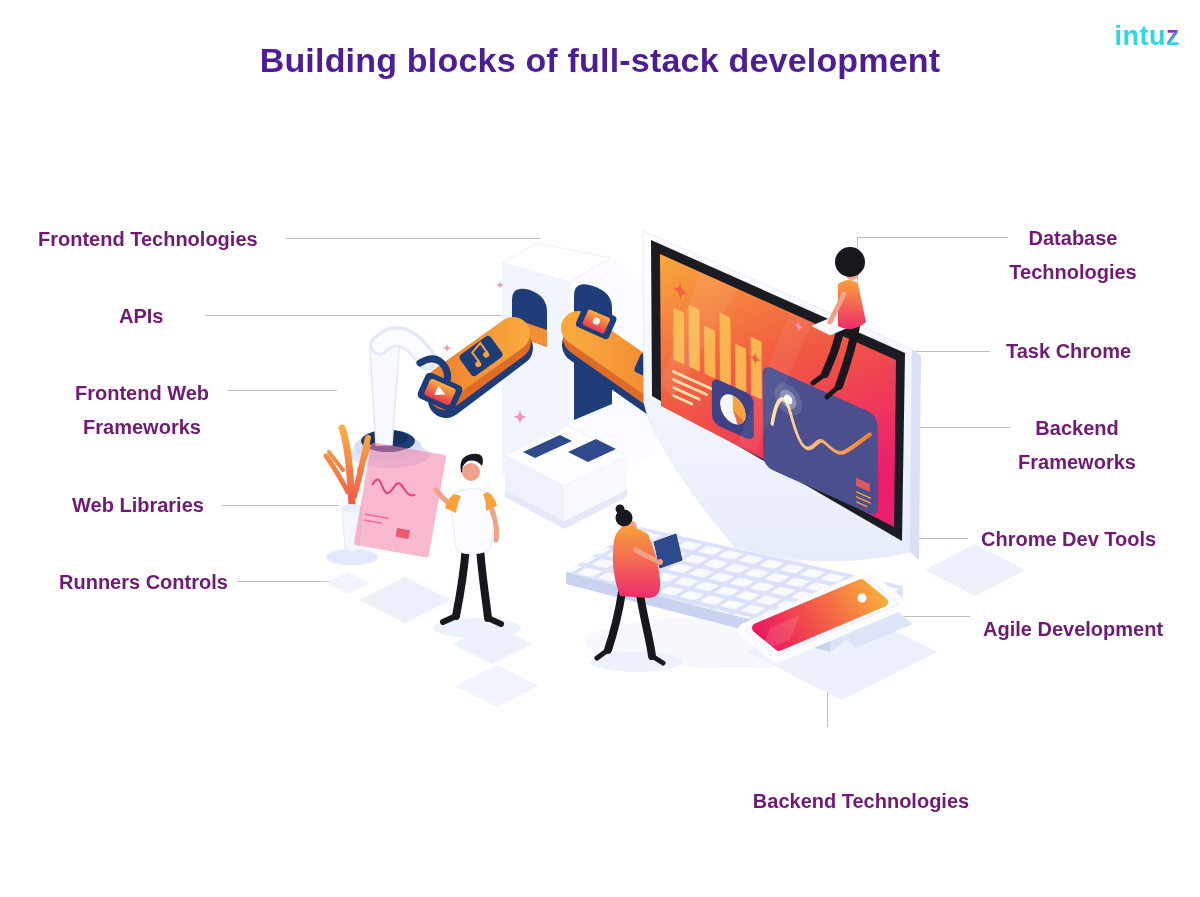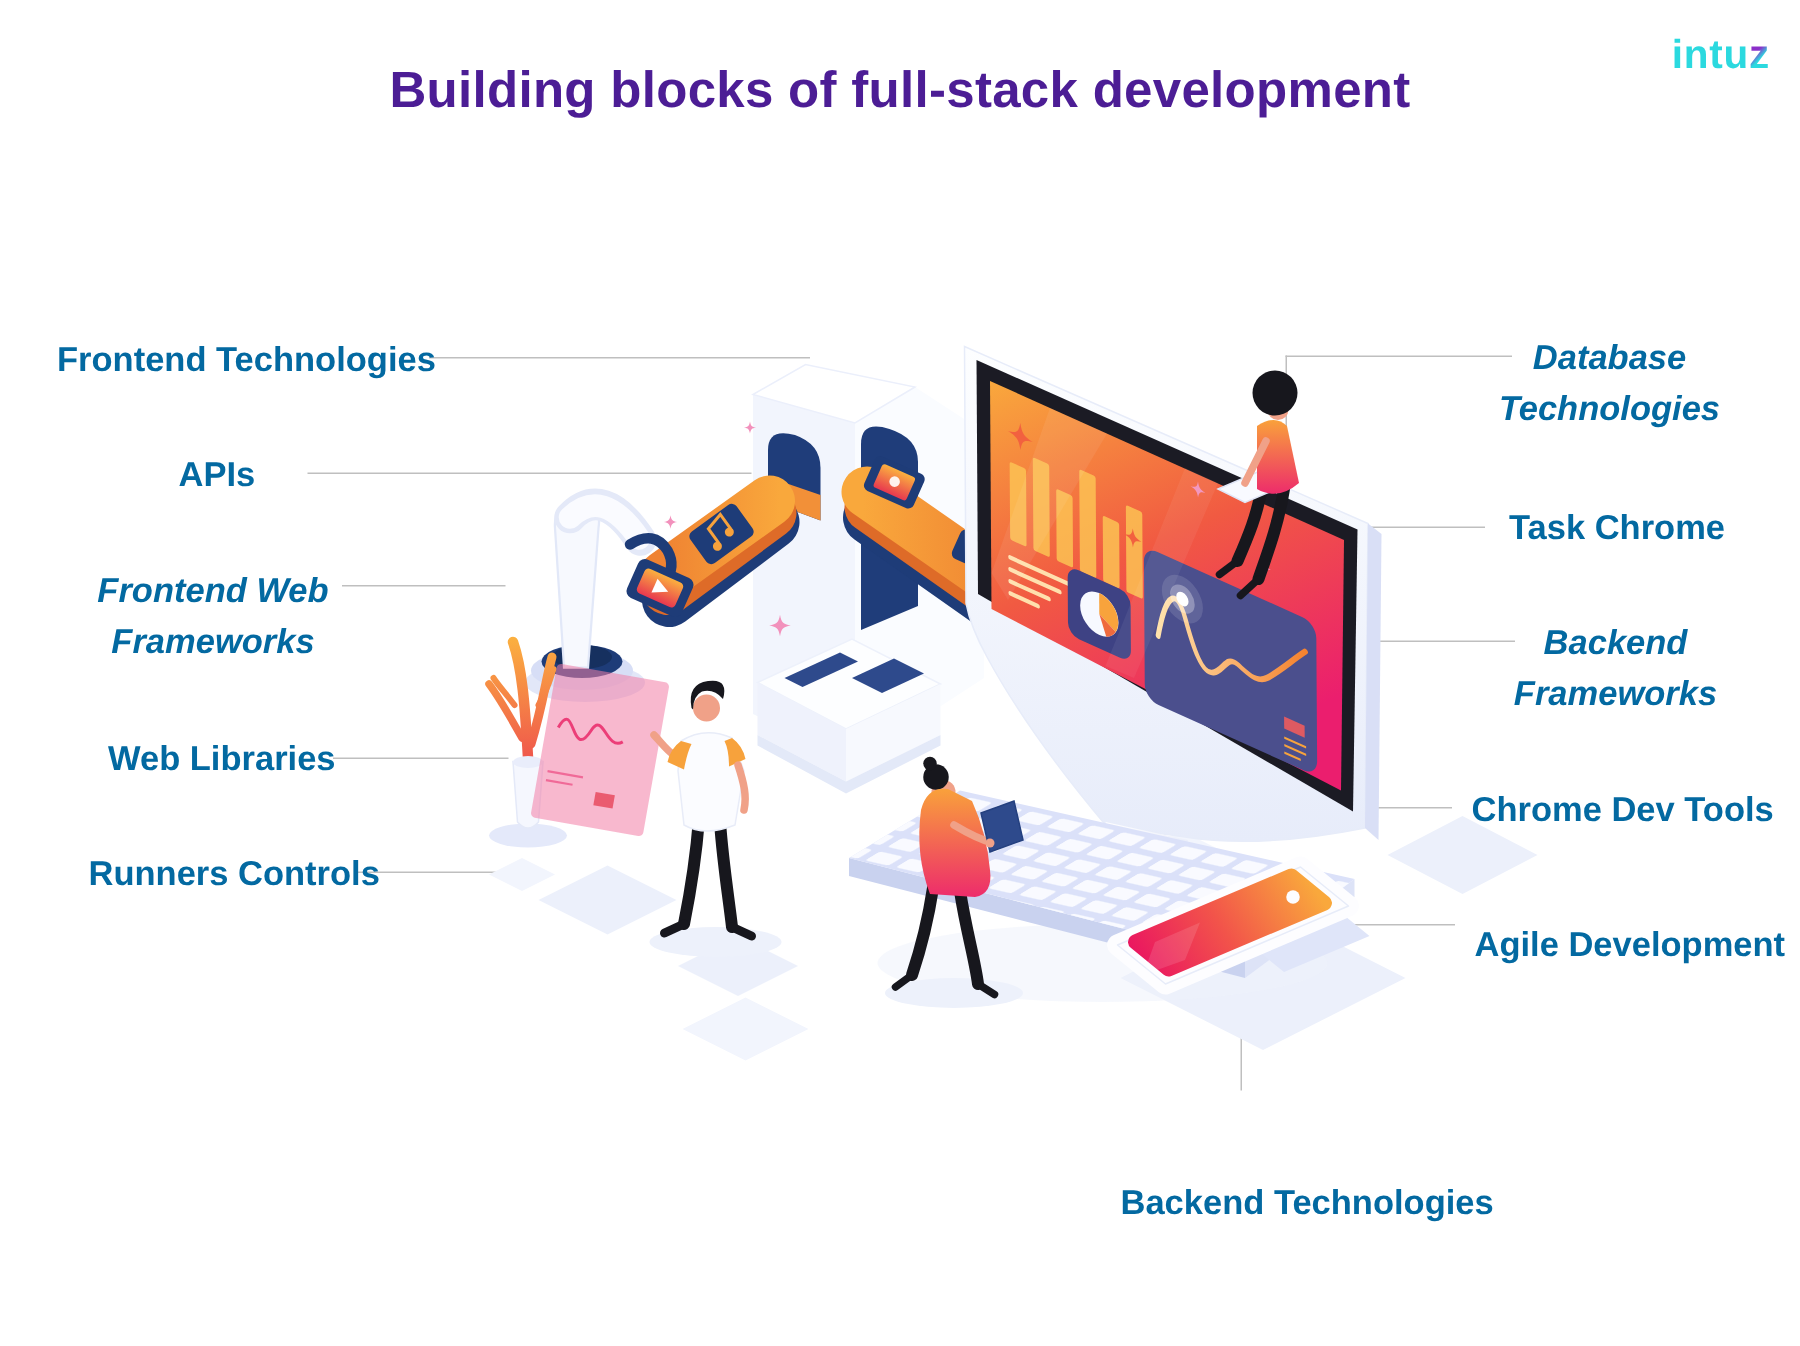--- a/index.html
+++ b/index.html
@@ -4,22 +4,22 @@
 <style>
   html,body{margin:0;padding:0;background:#ffffff;}
   #canvas{position:relative;width:1200px;height:897px;background:#ffffff;overflow:hidden;
           font-family:"Liberation Sans","DejaVu Sans",sans-serif;}
   .title{position:absolute;left:0;right:0;top:40px;text-align:center;
          font-size:34px;font-weight:bold;letter-spacing:.2px;color:#4c1d95;line-height:40px;}
   .logo{position:absolute;top:22px;right:20px;font-size:27px;font-weight:bold;
         letter-spacing:.5px;color:#2BD9DF;line-height:28px;text-align:center;}
   .logo .accent{background:linear-gradient(135deg,#8B2FC9 0%,#8B2FC9 42%,#2BD9DF 58%);
         -webkit-background-clip:text;background-clip:text;color:transparent;}
-  .lbl{position:absolute;font-size:23px;font-weight:bold;color:#0369a1;line-height:26px;white-space:nowrap;}
-  .lbl.multi{white-space:normal;text-align:center;line-height:34px;font-style:italic;}
+  .lbl{position:absolute;font-size:20px;font-weight:bold;color:#701a75;line-height:26px;white-space:nowrap;}
+  .lbl.multi{white-space:normal;text-align:center;line-height:34px;}
   .lead{position:absolute;height:1px;background:#bfbfbf;z-index:1;}
   .lead-v{position:absolute;width:1px;background:#bfbfbf;z-index:1;}
   .lbl{z-index:3;}
   #art{position:absolute;left:0;top:0;z-index:2;pointer-events:none;}
 </style>
 </head>
 <body>
 
 <div id="canvas">
 

